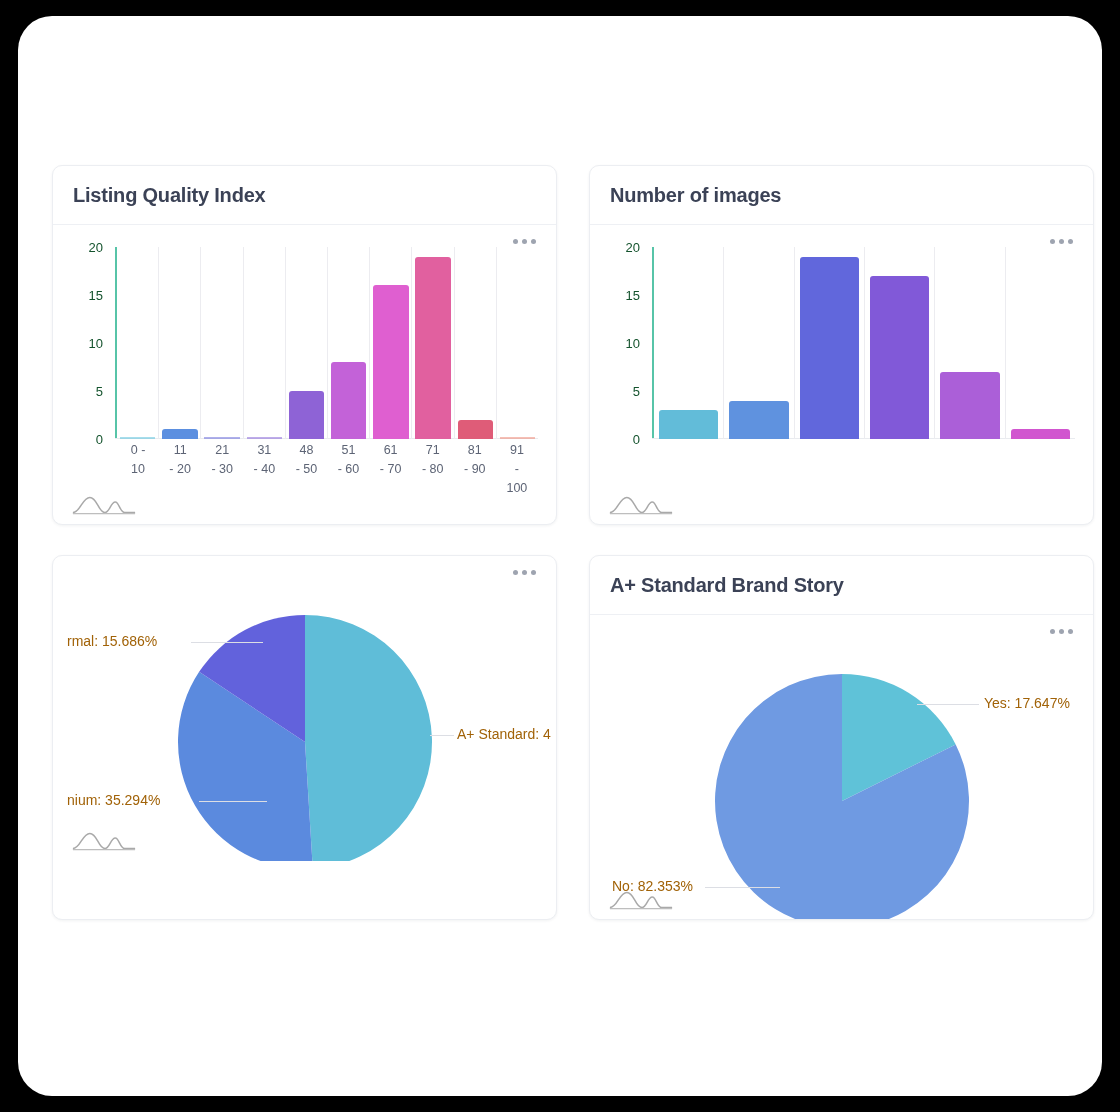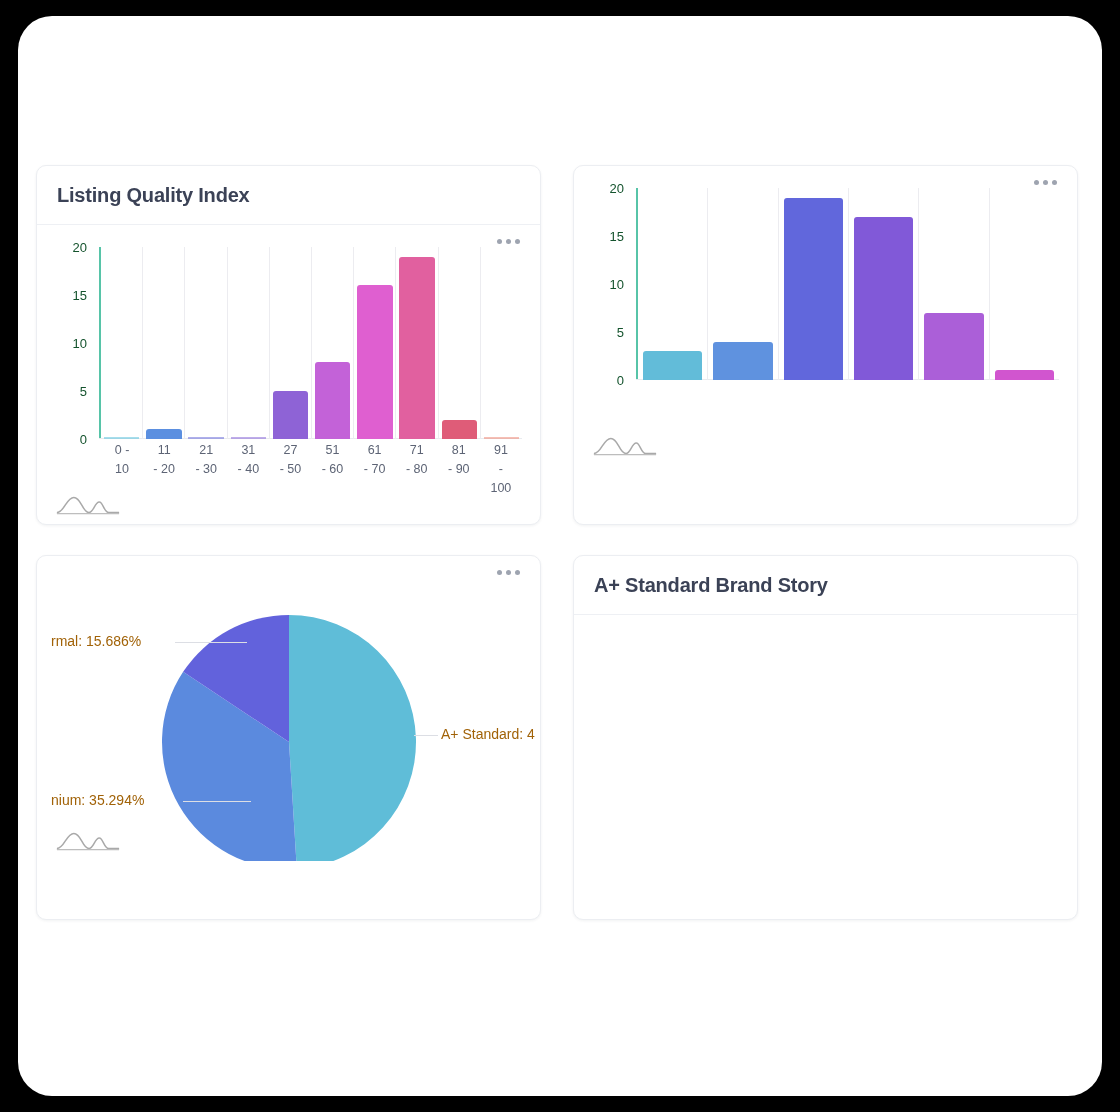--- a/index.html
+++ b/index.html
@@ -12,21 +12,21 @@
   }
   .app-shell {
     position: absolute;
     left: 18px; top: 16px;
     width: 1084px; height: 1080px;
     background: #ffffff;
     border-radius: 34px;
   }
   .dashboard-grid {
     position: absolute;
-    left: 18px; top: 149px;
+    left: 34px; top: 149px;
     width: 1048px;
     display: grid;
     grid-template-columns: 505px 505px;
     column-gap: 32px;
     row-gap: 30px;
   }
 
   
   .card {
     background: #ffffff;
@@ -203,21 +203,21 @@
           </div>
           <div class="bc-xlabels">
               <div class="bc-xlabel">0 -
 10</div>
               <div class="bc-xlabel">11
 - 20</div>
               <div class="bc-xlabel">21
 - 30</div>
               <div class="bc-xlabel">31
 - 40</div>
-              <div class="bc-xlabel">27
+              <div class="bc-xlabel">48
 - 50</div>
               <div class="bc-xlabel">51
 - 60</div>
               <div class="bc-xlabel">61
 - 70</div>
               <div class="bc-xlabel">71
 - 80</div>
               <div class="bc-xlabel">81
 - 90</div>
               <div class="bc-xlabel">91
@@ -226,20 +226,23 @@
             </div>
         </div>
         <svg class="watermark" viewBox="0 0 70 28">
           <path d="M2 23 C10 23 12 7 20 7 C28 7 29 23 36 23 C41 23 42 12 47 12 C51 12 52 23 57 23 C62 23 64 23 68 23" fill="none" stroke="#8d8d8d" stroke-width="1.6"></path>
           <path d="M2 24.2 H68" fill="none" stroke="#a8a8a8" stroke-width="1.1"></path>
         </svg>
       </div>
     </div>
 
     <div class="card">
+      <div class="card-header">
+        <span class="card-title">Number of images</span>
+      </div>
       <div class="card-body">
         <div class="kebab-menu">
             <i></i>
             <i></i>
             <i></i>
           </div>
         <div class="barchart" id="chart1">
           <div class="bc-ylabels">
               <div class="bc-ylabel" style="top: 200px;">0</div>
               <div class="bc-ylabel" style="top: 152px;">5</div>
@@ -303,16 +306,37 @@
           <path d="M2 23 C10 23 12 7 20 7 C28 7 29 23 36 23 C41 23 42 12 47 12 C51 12 52 23 57 23 C62 23 64 23 68 23" fill="none" stroke="#8d8d8d" stroke-width="1.6"></path>
           <path d="M2 24.2 H68" fill="none" stroke="#a8a8a8" stroke-width="1.1"></path>
         </svg>
       </div>
     </div>
 
     <div class="card pie-card">
       <div class="card-header">
         <span class="card-title">A+ Standard Brand Story</span>
       </div>
+      <div class="card-body">
+        <div class="kebab-menu">
+            <i></i>
+            <i></i>
+            <i></i>
+          </div>
+        <div class="piechart">
+          <svg class="pie-svg" id="pie3" width="505" height="305" viewBox="0 0 505 305">
+              <path d="M 252 186 L 252 59 A 127 127 0 0 1 365.68552877578736 129.39080863526118 Z" fill="#5fc2d8"></path>
+              <path d="M 252 186 L 365.68552877578736 129.39080863526118 A 127 127 0 1 1 251.99999999999997 59 Z" fill="#6f9ae2"></path>
+            </svg>
+          <div class="leader" style="left:327px; top:89px; width:62px;"></div>
+          <div class="pie-label" style="left:394px; top:80px;">Yes: 17.647%</div>
+          <div class="leader" style="left:115px; top:272px; width:75px;"></div>
+          <div class="pie-label" style="left:22px; top:263px;">No: 82.353%</div>
+        </div>
+        <svg class="watermark" viewBox="0 0 70 28">
+          <path d="M2 23 C10 23 12 7 20 7 C28 7 29 23 36 23 C41 23 42 12 47 12 C51 12 52 23 57 23 C62 23 64 23 68 23" fill="none" stroke="#8d8d8d" stroke-width="1.6"></path>
+          <path d="M2 24.2 H68" fill="none" stroke="#a8a8a8" stroke-width="1.1"></path>
+        </svg>
+      </div>
     </div>
 
   </div>
 </div>
 
 </body></html>

